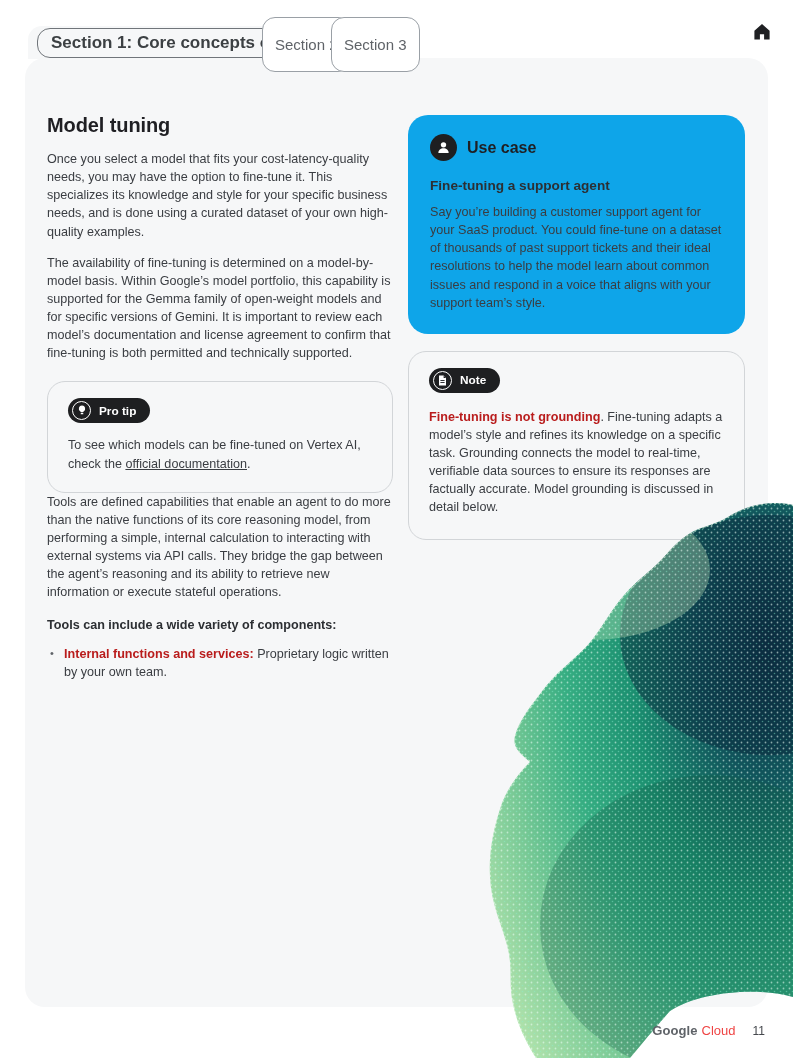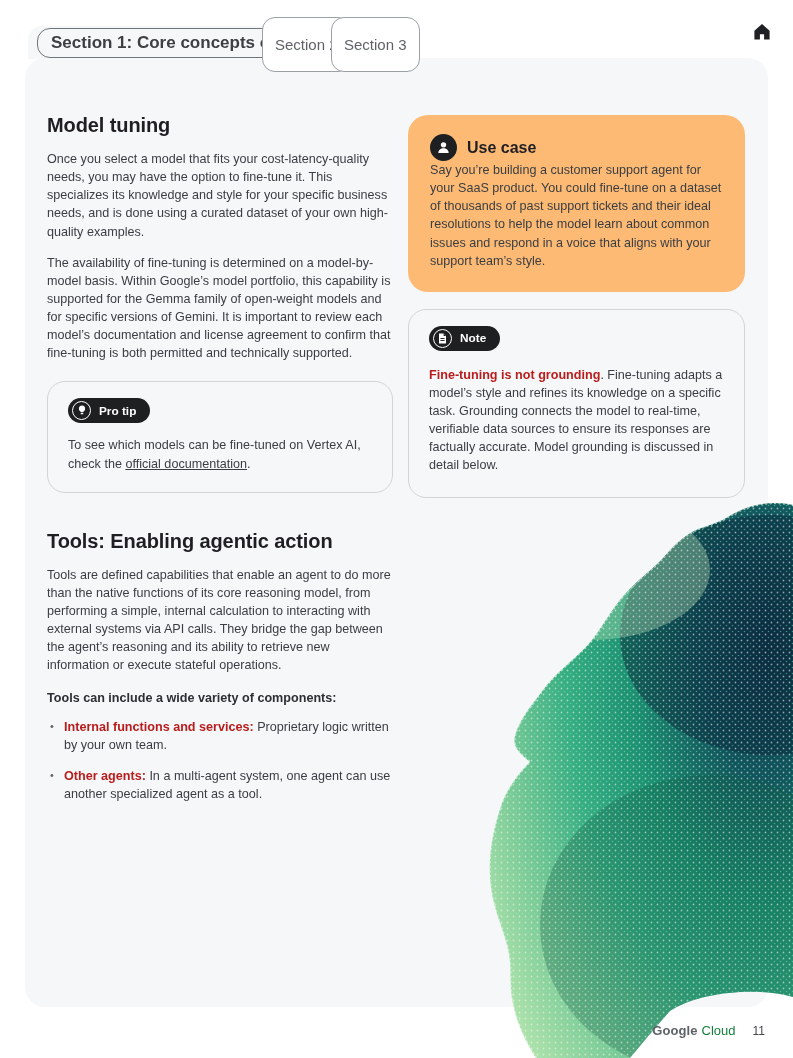--- a/index.html
+++ b/index.html
@@ -79,21 +79,21 @@
     background: #1e1f21; color: #fff; border-radius: 15px;
     padding: 3px 14px 3px 4px; font-size: 11.8px; font-weight: 700;
   }
   .badge-circle {
     width: 19px; height: 19px; border-radius: 50%;
     border: 1.6px solid #fff; display: grid; place-items: center; flex: none;
   }
   a.doc-link { color: #3a3d42; text-decoration: underline; cursor: pointer; }
   
   .usecase-card {
-    background: #fdba74; border-radius: 20px; padding: 19px 22px 22px;
+    background: #0ea5e9; border-radius: 20px; padding: 19px 22px 22px;
   }
   .uc-head { display: flex; align-items: center; gap: 10px; }
   .uc-avatar {
     width: 27px; height: 27px; border-radius: 50%; background: #1e1f21;
     display: grid; place-items: center; flex: none;
   }
   .uc-label { font-size: 16px; font-weight: 700; color: #1f1f23; }
   .uc-title { font-size: 13.6px; font-weight: 700; color: #2c2f33; margin: 17px 0 10px; }
   .usecase-card p.uc-body { margin: 0; }
   .note-box { margin-top: 17px; padding-bottom: 22px; }
@@ -102,21 +102,21 @@
   .blob {
     position: absolute; left: 470px; top: 495px; width: 323px; height: 563px;
     z-index: 5; pointer-events: none;
   }
   
   .footer {
     position: absolute; top: 1023px; right: 28px; z-index: 6;
     display: flex; align-items: baseline; gap: 4px; justify-content: center;
   }
   .brand-1 { font-size: 13px; font-weight: 700; color: #5f6368; letter-spacing: 0.1px; }
-  .brand-2 { font-size: 13px; font-weight: 400; color: #15803d; }
+  .brand-2 { font-size: 13px; font-weight: 400; color: #ef4444; }
   .page-no { font-size: 12px; color: #45484d; margin-left: 13px; }
 </style>
 </head>
 <body>
 
 <div class="tab-ghost">
   <button class="pill pill-active">Section 1: Core concepts of AI agents</button>
 </div>
 <button class="pill pill-plain pill-s2">Section 2</button>
 <button class="pill pill-plain pill-s3">Section 3</button>
@@ -141,47 +141,43 @@
           <svg width="10" height="11" viewBox="0 0 10 11">
             <path d="M5 0.6 a3.1 3.1 0 0 1 1.6 5.8 c-.35.22-.55.5-.55.92 H3.95 c0-.42-.2-.7-.55-.92 A3.1 3.1 0 0 1 5 .6 Z" fill="#fff"></path>
             <rect x="3.6" y="8.1" width="2.8" height="1.1" rx="0.55" fill="#fff"></rect>
           </svg>
         </span>
         <span>Pro tip</span>
       </div>
       <p><span>To see which models can be fine-tuned on Vertex AI, check the </span><a class="doc-link">official documentation</a><span>.</span></p>
     </div>
 
-    <h2 class="h2-tools">Tools: Enabling agentic action</h2>
     <p>Tools are defined capabilities that enable an agent to do more than the native functions of its core reasoning model, from performing a simple, internal calculation to interacting with external systems via API calls. They bridge the gap between the agent’s reasoning and its ability to retrieve new information or execute stateful operations.</p>
     <p class="list-intro">Tools can include a wide variety of components:</p>
 
     <ul class="tool-list">
       <li>
         <b>Internal functions and services:</b>
         <span>Proprietary logic written by your own team.</span>
-      </li>
-      <li>
-        <b>Other agents:</b>
-        <span>In a multi-agent system, one agent can use another specialized agent as a tool.</span>
       </li>
     </ul>
   </section>
 
   <section class="col-right">
     <div class="usecase-card">
       <div class="uc-head">
         <span class="uc-avatar">
           <svg width="15" height="15" viewBox="0 0 14 14">
             <circle cx="7" cy="4.5" r="2.5" fill="#fff"></circle>
             <path d="M2.2 12.1 c0-2.7 2.2-4.3 4.8-4.3 s4.8 1.6 4.8 4.3 Z" fill="#fff"></path>
           </svg>
         </span>
         <span class="uc-label">Use case</span>
       </div>
+      <div class="uc-title">Fine-tuning a support agent</div>
       <p class="uc-body">Say you’re building a customer support agent for your SaaS product. You could fine-tune on a dataset of thousands of past support tickets and their ideal resolutions to help the model learn about common issues and respond in a voice that aligns with your support team’s style.</p>
     </div>
 
     <div class="callout note-box">
       <div class="badge">
         <span class="badge-circle">
           <svg width="9" height="11" viewBox="0 0 9 11">
             <path d="M1 0.5 H5.6 L8 2.9 V10.5 H1 Z" fill="#fff"></path>
             <path d="M5.6 0.5 V2.9 H8 Z" fill="#1e1f21"></path>
             <rect x="2.4" y="5" width="4.2" height="0.9" fill="#1e1f21"></rect>

